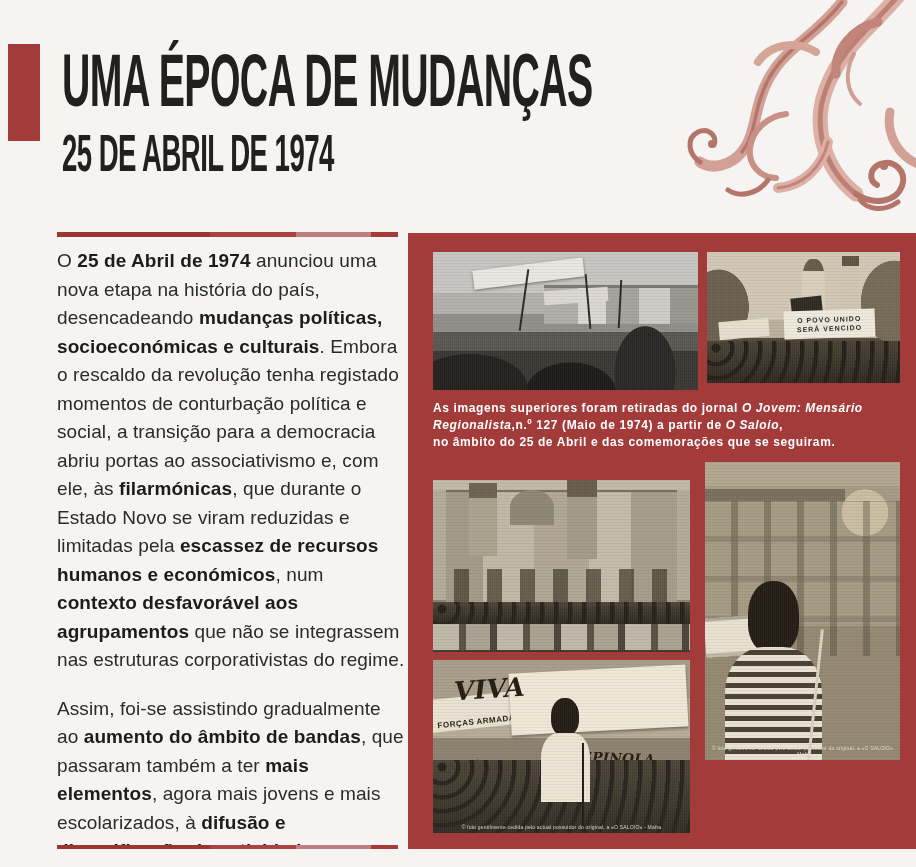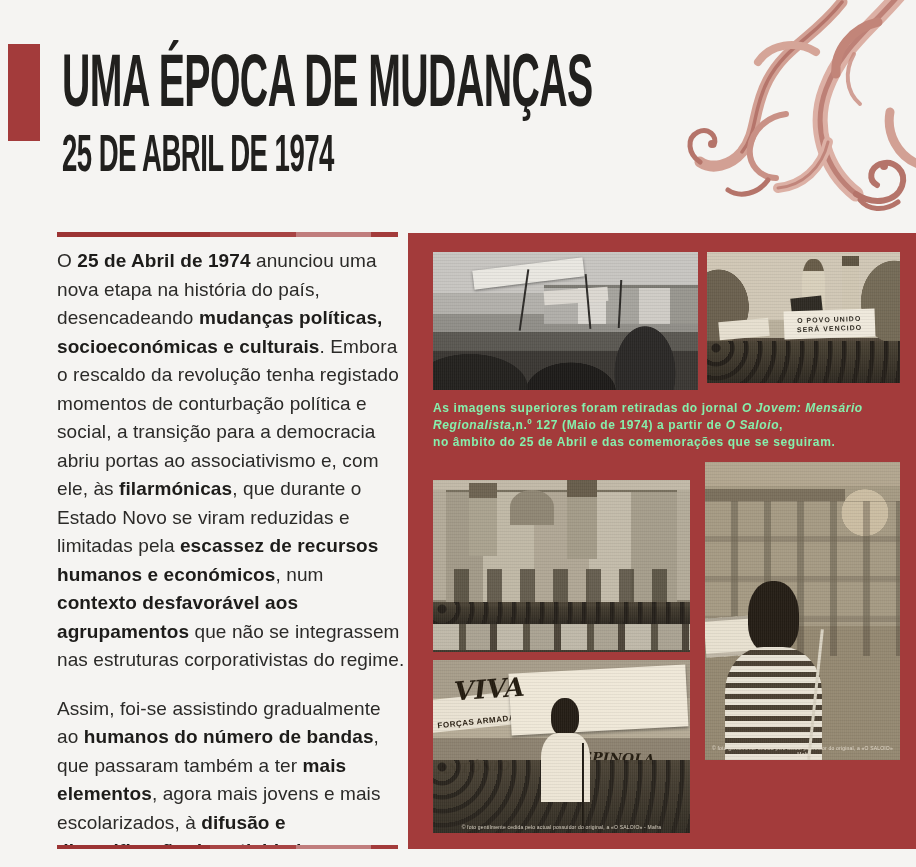--- a/index.html
+++ b/index.html
@@ -25,21 +25,21 @@
            color:#2b2a28;letter-spacing:.1px;}
   .article p{margin:0 0 20px 0;}
   .article b{font-weight:700;color:#1d1c1a;}
 
   
   .panel{position:absolute;left:408px;top:233px;width:508px;height:617px;background:#a33b3b;}
   .photo{position:absolute;overflow:hidden;}
   .grain{position:absolute;inset:0;pointer-events:none;
          background:repeating-linear-gradient(0deg,rgba(0,0,0,.05) 0 1px,transparent 1px 3px),
                     repeating-linear-gradient(90deg,rgba(255,255,255,.04) 0 1px,transparent 1px 2px);}
-  .caption{color:#86efac;font-weight:700;}
+  .caption{color:#ffffff;font-weight:700;}
   .caption i{font-style:italic;}
   .cap1{position:absolute;left:25px;top:167px;width:470px;font-size:12px;line-height:17px;
         letter-spacing:.6px;}
   .cap2{position:absolute;left:283px;top:531px;width:226px;font-size:13px;line-height:17.5px;
         letter-spacing:.6px;text-align:center;}
 
   
   #photo1{left:25px;top:19px;width:265px;height:138px;
     background:
       radial-gradient(ellipse 95px 55px at 14% 98%,#23211e 0 60%,transparent 61%),
@@ -168,21 +168,21 @@
       <path d="M252,208 c-14,10 -30,8 -38,-2" stroke="#b5746a" stroke-width="5"></path>
       <path d="M208,60 c-10,18 -8,38 6,50" stroke="#c8897d" stroke-width="4" opacity=".8"></path>
       <circle cx="66" cy="150" r="4" fill="#b5746a"></circle>
       <circle cx="238" cy="172" r="4" fill="#b5746a"></circle>
     </g>
   </svg>
 
   <div class="rule rule-top"></div>
   <div class="article">
     <p>O <b>25 de Abril de 1974</b> anunciou uma nova etapa na história do país, desencadeando <b>mudanças políticas, socioeconómicas e culturais</b>. Embora o rescaldo da revolução tenha registado momentos de conturbação política e social, a transição para a democracia abriu portas ao associativismo e, com ele, às <b>filarmónicas</b>, que durante o Estado Novo se viram reduzidas e limitadas pela <b>escassez de recursos humanos e económicos</b>, num <b>contexto desfavorável aos agrupamentos</b> que não se integrassem nas estruturas corporativistas do regime.</p>
-    <p>Assim, foi-se assistindo gradualmente ao <b>humanos do número de bandas</b>, que passaram também a ter <b>mais elementos</b>, agora mais jovens e mais escolarizados, à <b>difusão e diversificação das atividades musicais</b>, e à , com uma aposta crescente na música ligeira.</p>
+    <p>Assim, foi-se assistindo gradualmente ao <b>aumento do âmbito de bandas</b>, que passaram também a ter <b>mais elementos</b>, agora mais jovens e mais escolarizados, à <b>difusão e diversificação das atividades musicais</b>, e à , com uma aposta crescente na música ligeira.</p>
   </div>
   <div class="rule rule-bottom"></div>
 
   <div class="panel">
 
     <div class="photo" id="photo1">
       <div class="bldg"></div>
       <div class="banner-a"></div>
       <div class="banner-b"></div>
       <div class="pole pole1"></div>

